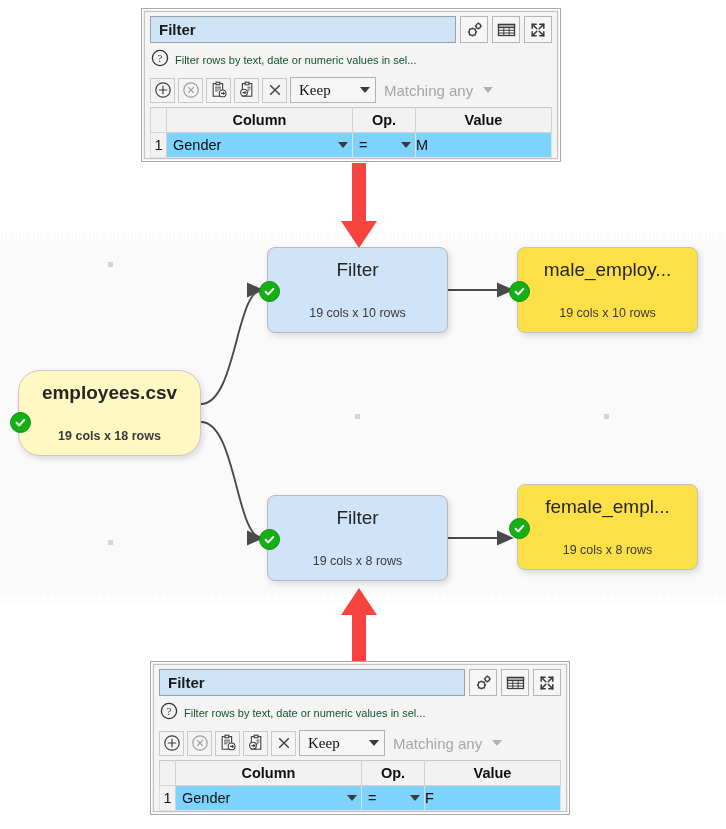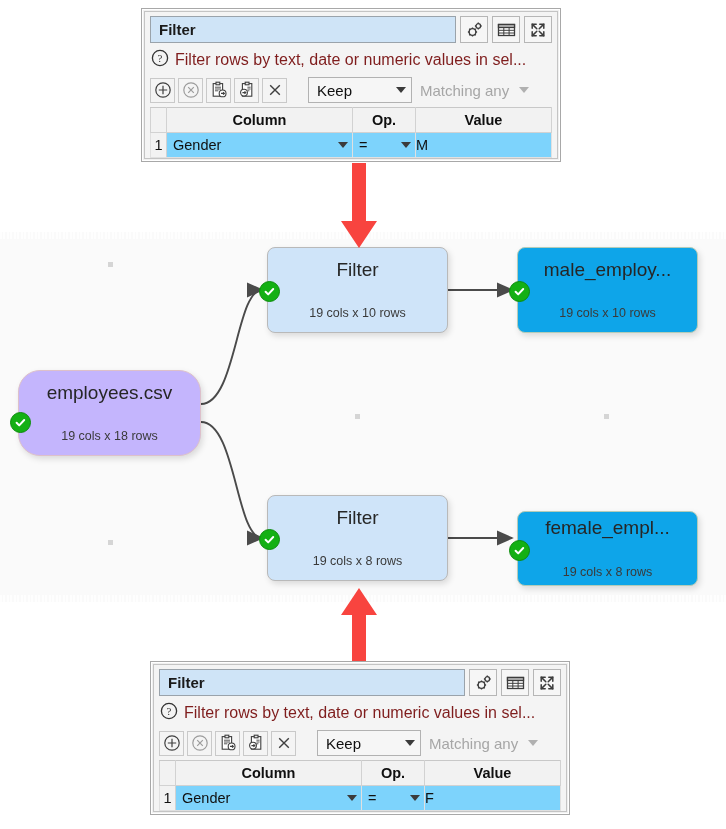--- a/index.html
+++ b/index.html
@@ -65,22 +65,22 @@
 
   
   .desc-row {
     display: flex;
     align-items: center;
     gap: 6px;
     height: 26px;
     padding-left: 1px;
   }
   .desc-text {
-    font-size: 16px;
-    color: #7f1d1d;
+    font-size: 11px;
+    color: #14532d;
     white-space: nowrap;
     overflow: hidden;
   }
 
   
   .action-row {
     display: flex;
     align-items: center;
     gap: 3px;
     height: 32px;
@@ -101,21 +101,21 @@
     background: #f6f6f6;
     border: 1px solid #b2b2b2;
     box-sizing: border-box;
     display: flex;
     align-items: center;
     justify-content: space-between;
     padding: 0 5px 0 8px;
     font-size: 15px;
     color: #101010;
   }
-  .combo.keep { width: 104px; margin-left: 18px; }
+  .combo.keep { width: 86px; margin-left: 0; font-family: Liberation Serif, serif; }
   .combo.disabled {
     border-color: transparent;
     background: transparent;
     color: #a6a6a6;
     width: 120px;
     padding-left: 4px;
     align-items: center;
   }
   .caret {
     width: 0; height: 0;
@@ -218,22 +218,22 @@
     font-size: 19px;
     color: #262626;
     line-height: 1.1;
   }
   .node .nsub {
     font-size: 12.5px;
     color: #3a3a3a;
     margin-top: 26px;
   }
   .node.blue  { background: #cfe4f9; }
-  .node.green { background: #0ea5e9; border-color: #b3ccb9; }
-  .node.pink  { background: #c4b5fd; border-color: #ddc0ca; border-radius: 22px; }
+  .node.green { background: #fde047; border-color: #b3ccb9; }
+  .node.pink  { background: #fef9c3; border-color: #ddc0ca; border-radius: 22px; font-weight: bold; }
 
   .badge {
     position: absolute;
     width: 19px; height: 19px;
     border-radius: 50%;
     background: #14b014;
     border: 1px solid #0c8c0c;
     left: -9px;
     top: 50%;
     margin-top: -9px;
@@ -447,21 +447,21 @@
   <div class="node blue" style="left:267px; top:263px; width:181px; height:86px;">
     <div class="badge">
       <svg width="13" height="13" viewBox="0 0 13 13">
           <path d="M2.6 6.8l2.6 2.6 5-5.4" fill="none" stroke="#fff" stroke-width="2" stroke-linecap="round" stroke-linejoin="round"></path>
         </svg>
     </div>
     <div class="nname">Filter</div>
     <div class="nsub">19 cols x 8 rows</div>
   </div>
 
-  <div class="node green" style="left:517px; top:279px; width:181px; height:75px;">
+  <div class="node green" style="left:517px; top:252px; width:181px; height:86px;">
     <div class="badge">
       <svg width="13" height="13" viewBox="0 0 13 13">
           <path d="M2.6 6.8l2.6 2.6 5-5.4" fill="none" stroke="#fff" stroke-width="2" stroke-linecap="round" stroke-linejoin="round"></path>
         </svg>
     </div>
     <div class="nname">female_empl...</div>
     <div class="nsub">19 cols x 8 rows</div>
   </div>
 </div>
 

